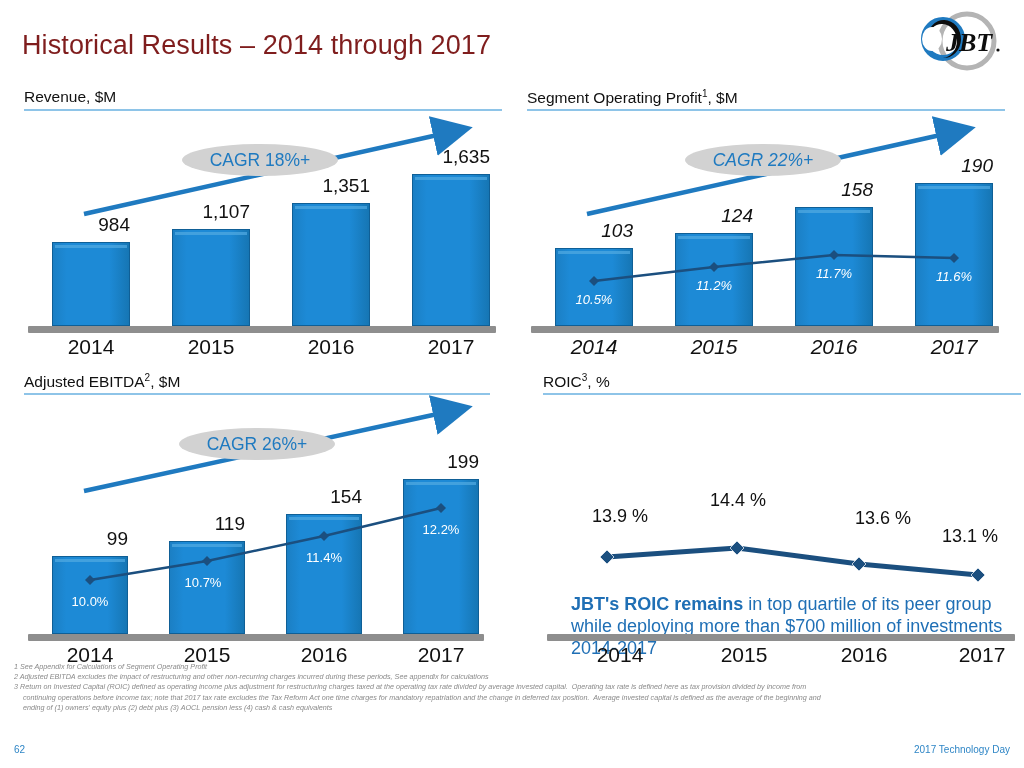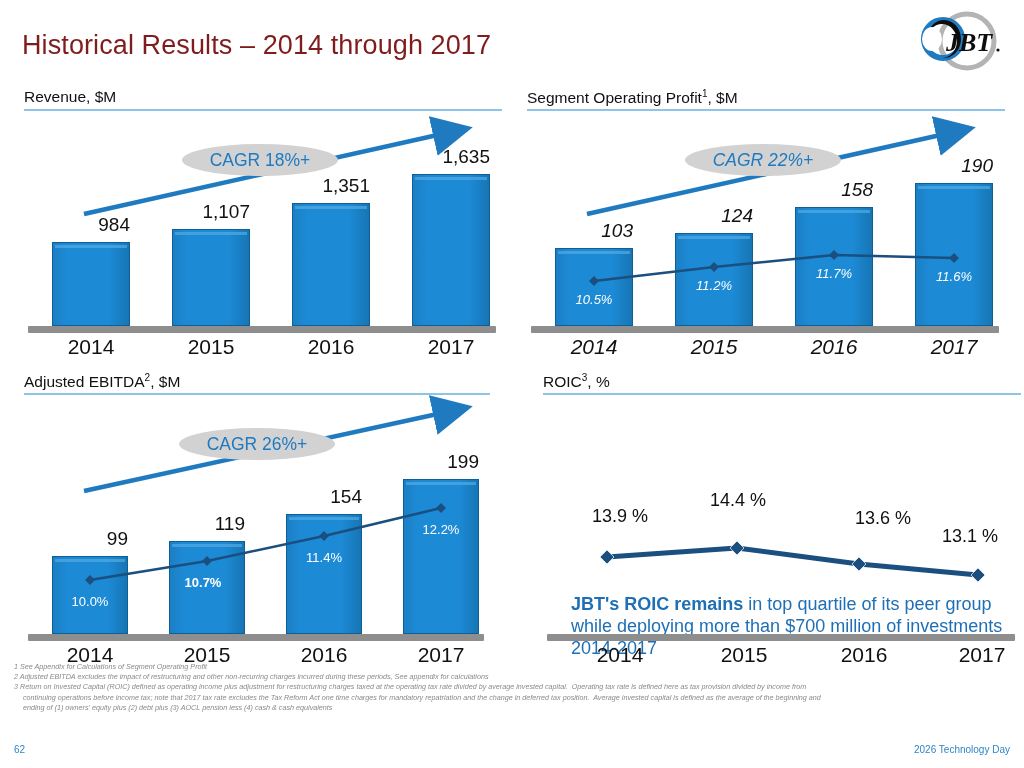--- a/index.html
+++ b/index.html
@@ -228,21 +228,21 @@
         <polyline points="66,182 183,163 300,138 417,110" fill="none" stroke="#1b4f7f" stroke-width="2.6"></polyline>
         <g fill="#1b4f7f">
           <polygon points="66,177 71,182 66,187 61,182"></polygon>
           <polygon points="183,158 188,163 183,168 178,163"></polygon>
           <polygon points="300,133 305,138 300,143 295,138"></polygon>
           <polygon points="417,105 422,110 417,115 412,110"></polygon>
         </g>
       </svg>
 
       <div class="bar-pct" style="left:28px;top:196px;width:76px;">10.0%</div>
-      <div class="bar-pct" style="left:145px;top:177px;width:68px;font-weight:bold;">10.7%</div>
+      <div class="bar-pct" style="left:145px;top:177px;width:68px;">10.7%</div>
       <div class="bar-pct" style="left:262px;top:152px;width:76px;">11.4%</div>
       <div class="bar-pct" style="left:379px;top:124px;width:76px;">12.2%</div>
 
       <div class="baseline" style="left:4px;top:236px;width:456px;"></div>
 
       <div class="axis-label" style="left:28px;top:245px;width:76px;">2014</div>
       <div class="axis-label" style="left:145px;top:245px;width:76px;">2015</div>
       <div class="axis-label" style="left:262px;top:245px;width:76px;">2016</div>
       <div class="axis-label" style="left:379px;top:245px;width:76px;">2017</div>
     </div>
@@ -281,15 +281,15 @@
 
   <div class="footnotes">
     <div class="fn">1 See Appendix for Calculations of Segment Operating Profit</div>
     <div class="fn">2 Adjusted EBITDA excludes the impact of restructuring and other non-recurring charges incurred during these periods, See appendix for calculations</div>
     <div class="fn">3 Return on Invested Capital (ROIC) defined as operating income plus adjustment for restructuring charges taxed at the operating tax rate divided by average invested capital.  Operating tax rate is defined here as tax provision divided by income from</div>
     <div class="fn fn-indent">continuing operations before income tax; note that 2017 tax rate excludes the Tax Reform Act one time charges for mandatory repatriation and the change in deferred tax position.  Average invested capital is defined as the average of the beginning and</div>
     <div class="fn fn-indent">ending of (1) owners' equity plus (2) debt plus (3) AOCL pension less (4) cash &amp; cash equivalents</div>
   </div>
 
   <div class="page-num">62</div>
-  <div class="footer-right">2026 Technology Day</div>
+  <div class="footer-right">2017 Technology Day</div>
 
 </div>
 
 </body></html>

